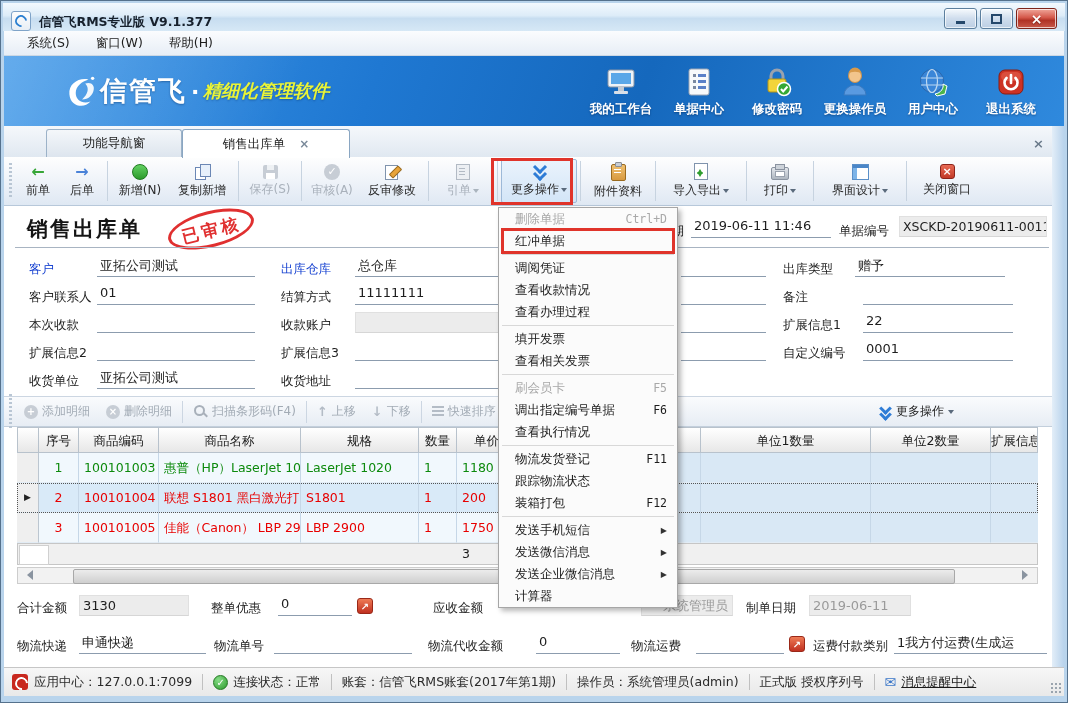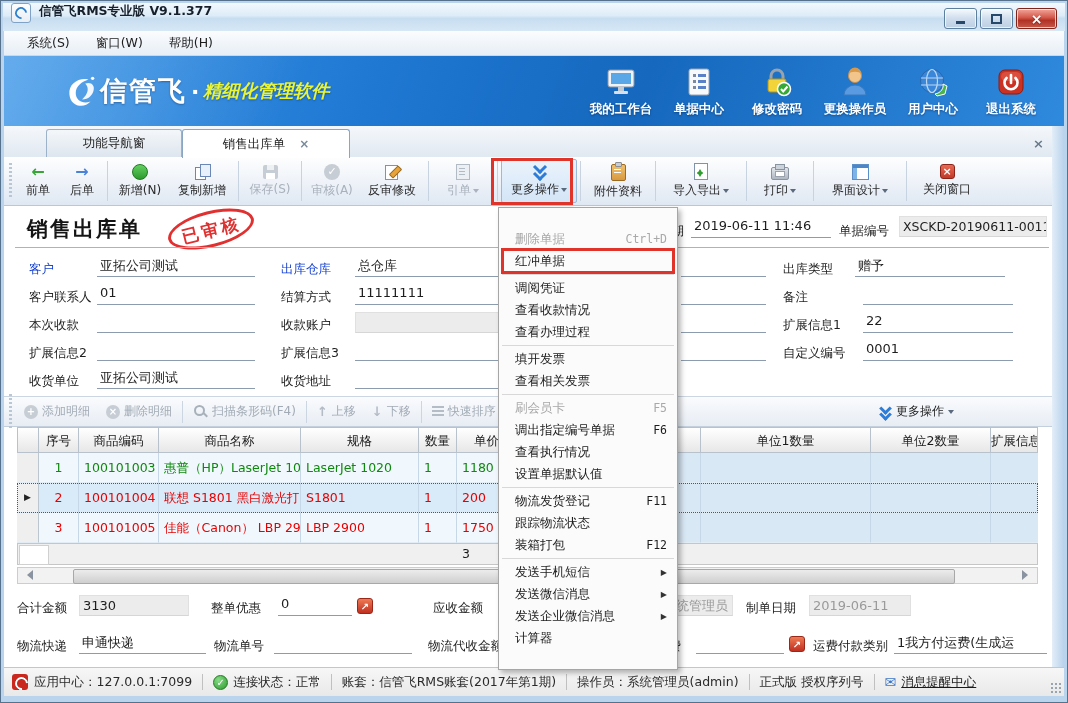--- a/index.html
+++ b/index.html
@@ -1,18 +1,18 @@
 <!DOCTYPE html>
 <html><head>
 <meta charset="utf-8">
 <style>
   html,body{margin:0;padding:0;}
   .stage{position:relative;width:1068px;height:703px;background:#b9d4ec;font-family:"DejaVu Sans","Liberation Sans",sans-serif;overflow:hidden;border:1px solid #55718c;box-sizing:border-box;}
   
-  .titlebar{position:absolute;left:2px;right:2px;top:2px;height:28px;background:linear-gradient(#f3f9fe 0%,#ddecf8 45%,#c7ddf0 55%,#d6e8f6 100%);display:flex;align-items:flex-start;}
+  .titlebar{position:absolute;left:2px;right:2px;top:2px;height:28px;background:linear-gradient(#f3f9fe 0%,#ddecf8 45%,#c7ddf0 55%,#d6e8f6 100%);display:flex;align-items:flex-end;}
   .app-icon{width:18px;height:18px;margin:0 8px 0 8px;border-radius:3px;background:linear-gradient(#fdfdfd,#e8eef5);border:1px solid #7fa3c8;position:relative;}
   .app-icon::after{content:"";position:absolute;left:3px;top:3px;width:8px;height:8px;border:2.5px solid #2b7fd0;border-radius:50%;border-right-color:transparent;transform:rotate(40deg);}
   .wtitle{font-size:12.5px;color:#16202c;font-weight:bold;}
   .winbtns{position:absolute;right:8px;top:5px;display:flex;gap:3px;}
   .wbtn{width:31px;height:19px;border:1px solid #5d7purple;border:1px solid #5c7f9e;border-radius:3px;background:linear-gradient(#f6fafd,#cfdded 50%,#bccfe4);display:flex;align-items:center;justify-content:center;box-shadow:inset 0 0 0 1px rgba(255,255,255,.7);}
   .wbtn.min::after{content:"";width:9px;height:3px;background:#25486b;margin-top:7px;}
   .wbtn.res::after{content:"";width:7px;height:6px;border:2px solid #25486b;}
   .wbtn.close{width:39px;background:linear-gradient(#f0a79b,#d4584a 45%,#b03225 60%,#c8594a);border-color:#7e241a;}
   .wbtn.close::after{content:"×";color:#fff;font-weight:bold;font-size:14px;line-height:1;text-shadow:0 1px 1px #7e241a;}
   
@@ -155,21 +155,21 @@
   .sb-logo{width:16px;height:16px;background:#c8281e;border-radius:3px;position:relative;margin-right:6px;flex:none;}
   .sb-logo::after{content:"";position:absolute;left:3px;top:3px;width:9px;height:9px;border:2px solid #fff;border-radius:50%;border-right-color:transparent;transform:rotate(40deg);}
   .sb-ok{width:15px;height:15px;border-radius:50%;background:radial-gradient(circle at 35% 30%,#86dd86,#2e9a2e);border:1px solid #227822;color:#fff;font-size:10px;font-weight:bold;text-align:center;line-height:14px;margin-right:5px;flex:none;box-sizing:border-box;}
   .sb-ok::before{content:"✓";}
   .sb-mail{color:#3a76c8;font-size:14px;margin-right:5px;}
   .sb-mail::before{content:"✉";}
   .sb-link{text-decoration:underline;color:#1a1a1a;}
   .sb-grip{position:absolute;right:3px;bottom:3px;width:11px;height:11px;background:
     radial-gradient(circle,#9aa4ae 1px,transparent 1.4px);background-size:4px 4px;}
   
-  .context-menu{position:absolute;left:497px;top:206px;width:180px;background:#fbfbfb;border:1px solid #a6a6a6;box-shadow:3px 3px 5px rgba(0,0,0,.28);z-index:50;padding:20px 0;box-sizing:border-box;}
+  .context-menu{position:absolute;left:497px;top:206px;width:180px;background:#fbfbfb;border:1px solid #a6a6a6;box-shadow:3px 3px 5px rgba(0,0,0,.28);z-index:50;padding:0 0;box-sizing:border-box;}
   .menu-item{height:22px;display:flex;align-items:center;padding:0 10px 0 16px;font-size:12.5px;color:#1c1c1c;position:relative;}
   .menu-item.disabled{color:#a8a8a8;}
   .menu-item .mi-key{margin-left:auto;font-size:11.5px;font-family:"DejaVu Sans Mono",monospace;text-align:center;}
   .menu-item .mi-sub{margin-left:auto;font-size:8px;color:#333;}
   .menu-item.boxed::after{content:"";position:absolute;left:2px;right:2px;top:-2px;bottom:-2px;border:3px solid #e0342b;pointer-events:none;}
   .menu-sep{height:1px;background:#d8d8d8;margin:2px 3px;}
   
   .annot-box{position:absolute;left:490px;top:157px;width:82px;height:47px;border:3px solid #e0342b;z-index:40;pointer-events:none;box-sizing:border-box;}
 </style>
 </head>
@@ -584,23 +584,20 @@
           <span class="mi-label">刷会员卡</span>
           <span class="mi-key">F5</span>
         </div>
         <div class="menu-item">
           <span class="mi-label">调出指定编号单据</span>
           <span class="mi-key">F6</span>
         </div>
         <div class="menu-item">
           <span class="mi-label">查看执行情况</span>
         </div>
-        <div class="menu-item">
-          <span class="mi-label">设置单据默认值</span>
-        </div>
         <div class="menu-sep"></div>
         <div class="menu-item">
           <span class="mi-label">物流发货登记</span>
           <span class="mi-key">F11</span>
         </div>
         <div class="menu-item">
           <span class="mi-label">跟踪物流状态</span>
         </div>
         <div class="menu-item">
           <span class="mi-label">装箱打包</span>

